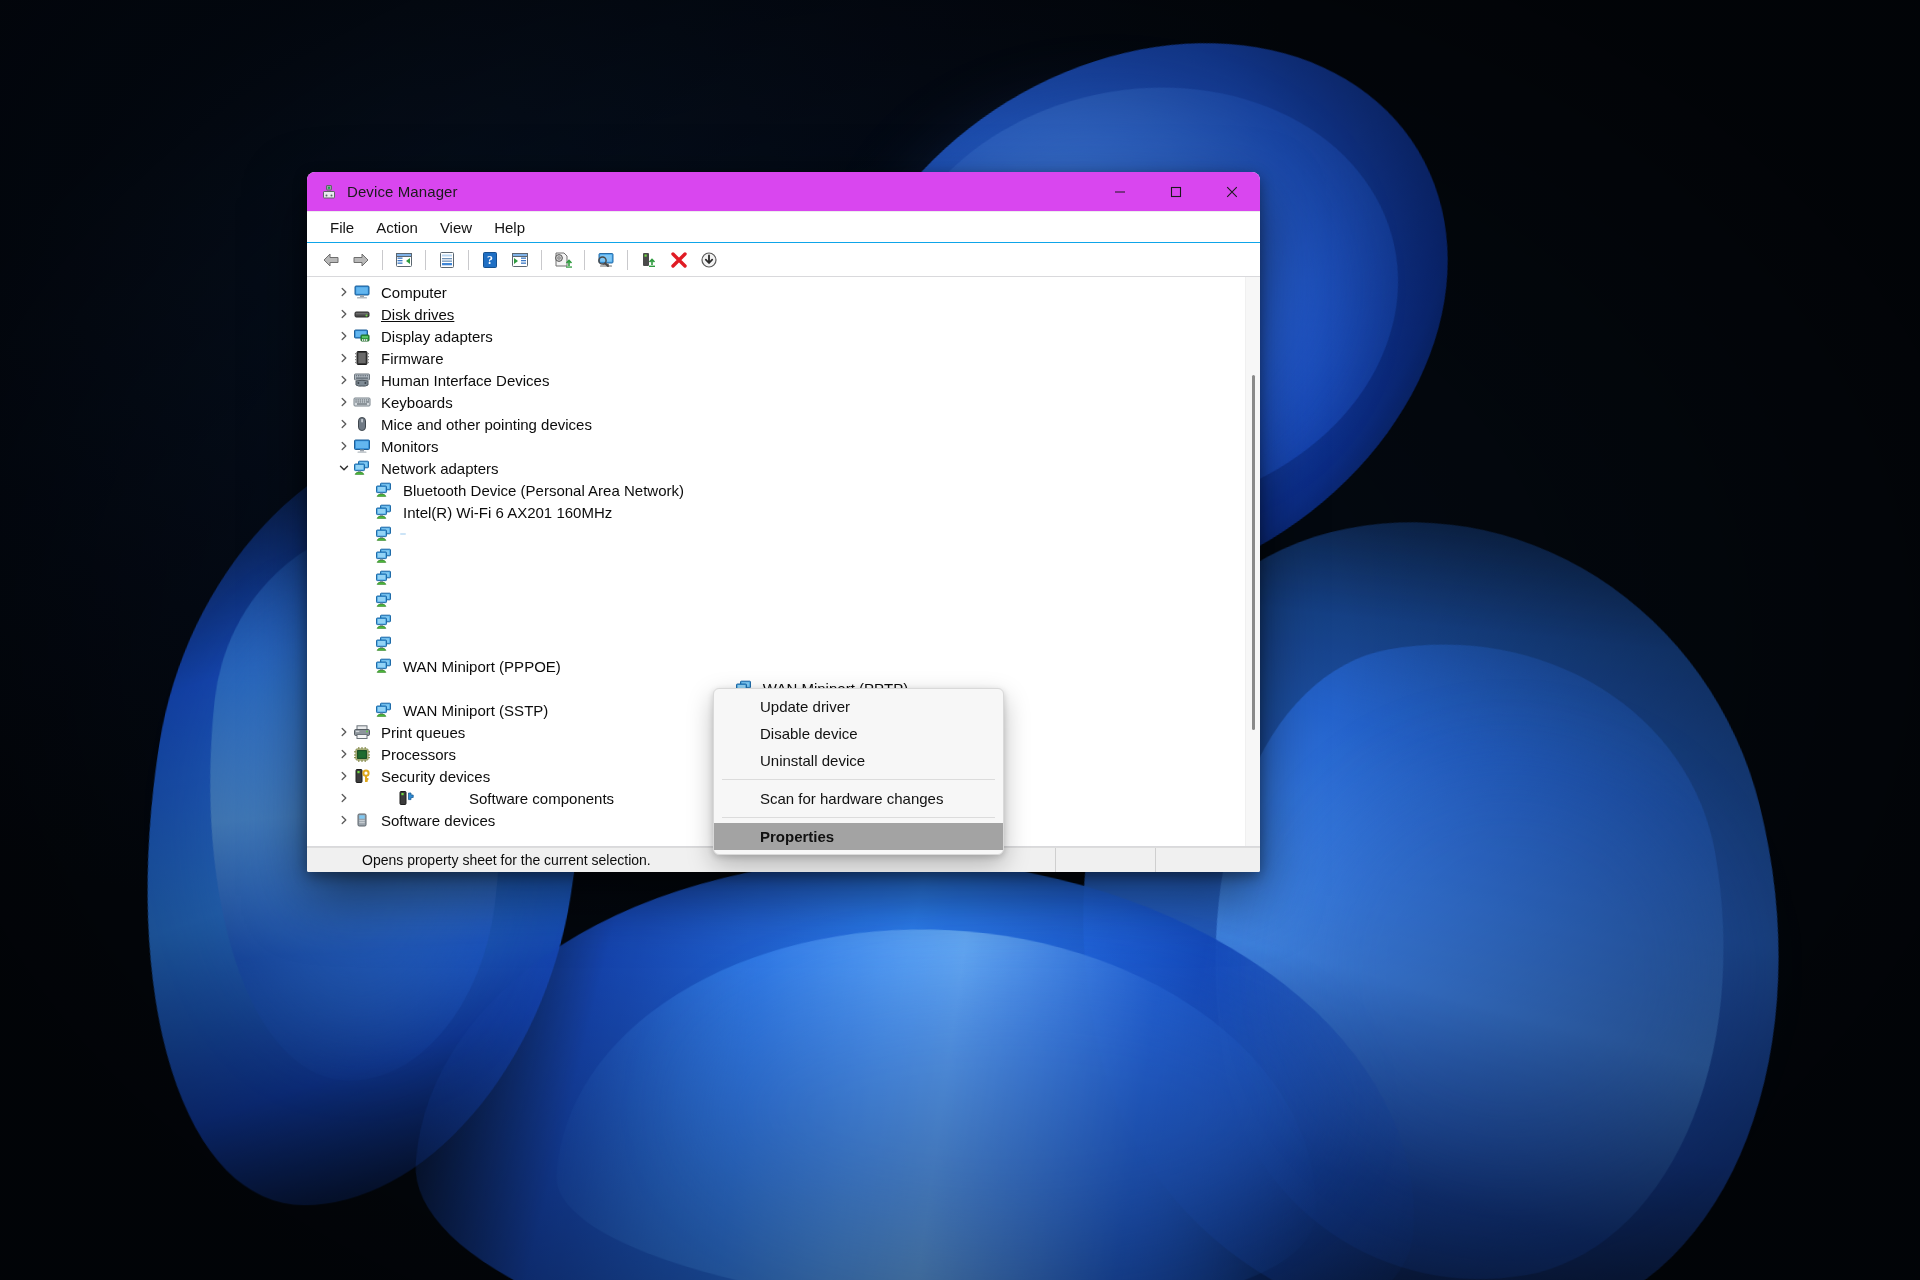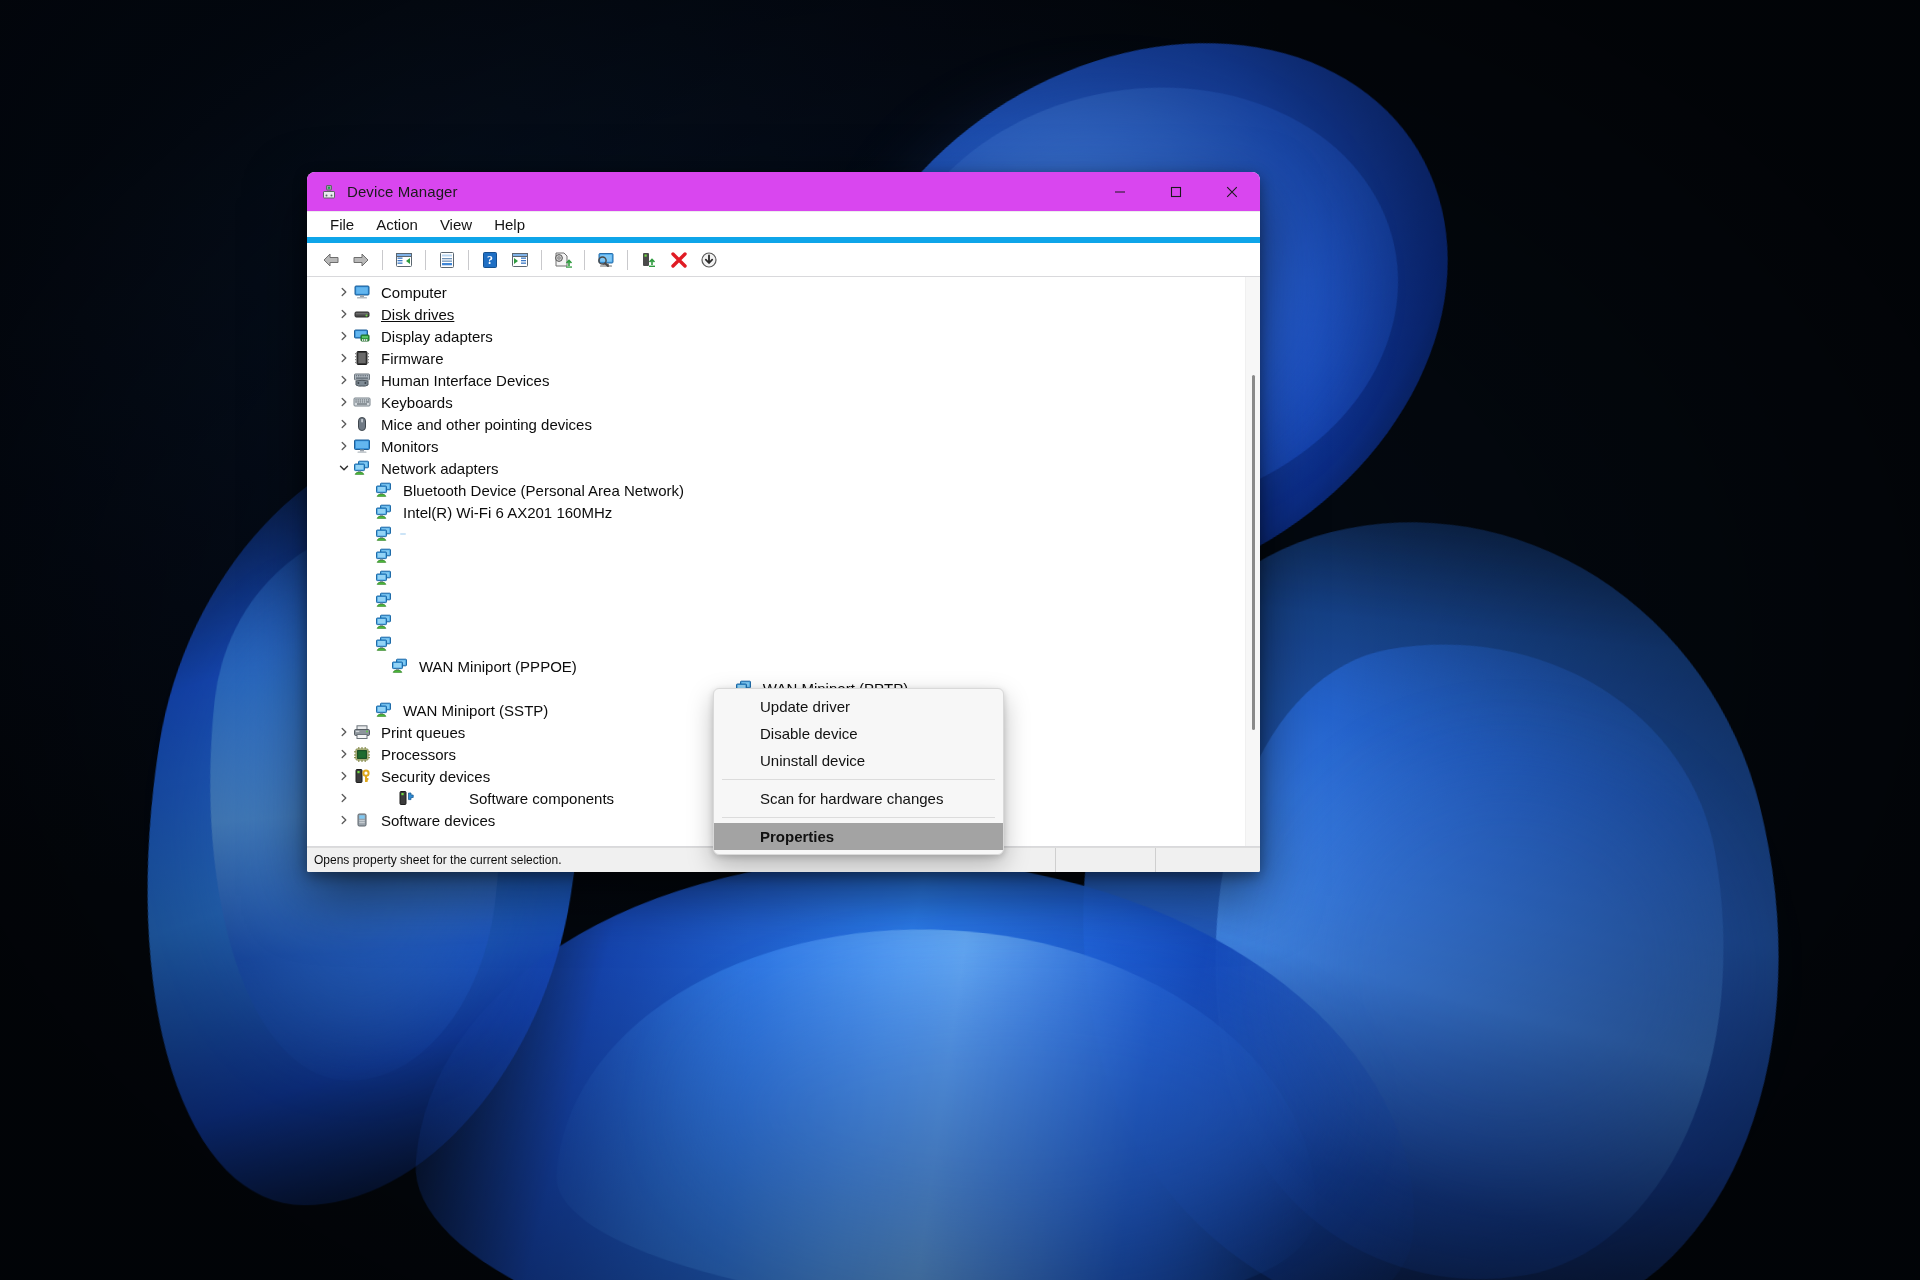--- a/index.html
+++ b/index.html
@@ -166,21 +166,21 @@
   }
 
   
   #menubar {
     height: 31px;
     background: #ffffff;
     display: flex;
     align-items: center;
     padding-left: 12px;
     flex: none;
-    border-bottom: 6px solid #0ea5e9;
+    border-bottom: 1px solid #0ea5e9;
   }
   .menu-item {
     padding: 3px 11px;
     font-size: 15px;
     color: #131313;
     cursor: default;
     border-radius: 3px;
   }
 
   
@@ -268,23 +268,24 @@
     border-radius: 2px;
   }
 
   
   #statusbar {
     height: 25px;
     background: #f0f0f0;
     display: flex;
     align-items: center;
     flex: none;
-    font-size: 12px;
+    font-size: 14px;
     color: #0c0c0c;
     border-top: 1px solid #dcdcdc;
+    padding-left: 48px;
   }
   .sb-pane {
     height: 100%;
     display: flex;
     align-items: center;
     padding: 0 7px;
   }
   .sb-main { flex: 1 1 auto; }
   .sb-sm   { width: 100px; border-left: 1px solid #cfcfcf; }
   .sb-md   { width: 105px; border-left: 1px solid #cfcfcf; }
@@ -713,21 +714,21 @@
           <span class="ico"><svg width="18" height="16" viewBox="0 0 18 16">
               <rect x="5.5" y="1.2" width="10" height="6.6" rx=".8" fill="#3c9ee0" stroke="#1f6ba8" stroke-width="1"></rect>
               <rect x="6.6" y="2.2" width="7.8" height="4.6" fill="#7fc8f2"></rect>
               <rect x="1.5" y="4" width="10" height="6.6" rx=".8" fill="#3c9ee0" stroke="#1f6ba8" stroke-width="1"></rect>
               <rect x="2.6" y="5" width="7.8" height="4.6" fill="#93d3f5"></rect>
               <rect x="5" y="10.8" width="3" height="1.6" fill="#8fa0ad"></rect>
               <path d="M2.2 14.3 L10.8 14.3 L9.2 12.4 L3.8 12.4 Z" fill="#4fc63a" stroke="#2b7d20" stroke-width=".8"></path>
             </svg></span>
           <span class="rowlabel"></span>
         </div>
-        <div class="row" style="padding-left: 66px;">
+        <div class="row" style="padding-left: 50px;">
           <span class="chev"></span>
           <span class="ico"><svg width="18" height="16" viewBox="0 0 18 16">
               <rect x="5.5" y="1.2" width="10" height="6.6" rx=".8" fill="#3c9ee0" stroke="#1f6ba8" stroke-width="1"></rect>
               <rect x="6.6" y="2.2" width="7.8" height="4.6" fill="#7fc8f2"></rect>
               <rect x="1.5" y="4" width="10" height="6.6" rx=".8" fill="#3c9ee0" stroke="#1f6ba8" stroke-width="1"></rect>
               <rect x="2.6" y="5" width="7.8" height="4.6" fill="#93d3f5"></rect>
               <rect x="5" y="10.8" width="3" height="1.6" fill="#8fa0ad"></rect>
               <path d="M2.2 14.3 L10.8 14.3 L9.2 12.4 L3.8 12.4 Z" fill="#4fc63a" stroke="#2b7d20" stroke-width=".8"></path>
             </svg></span>
           <span class="rowlabel">WAN Miniport (PPPOE)</span>

